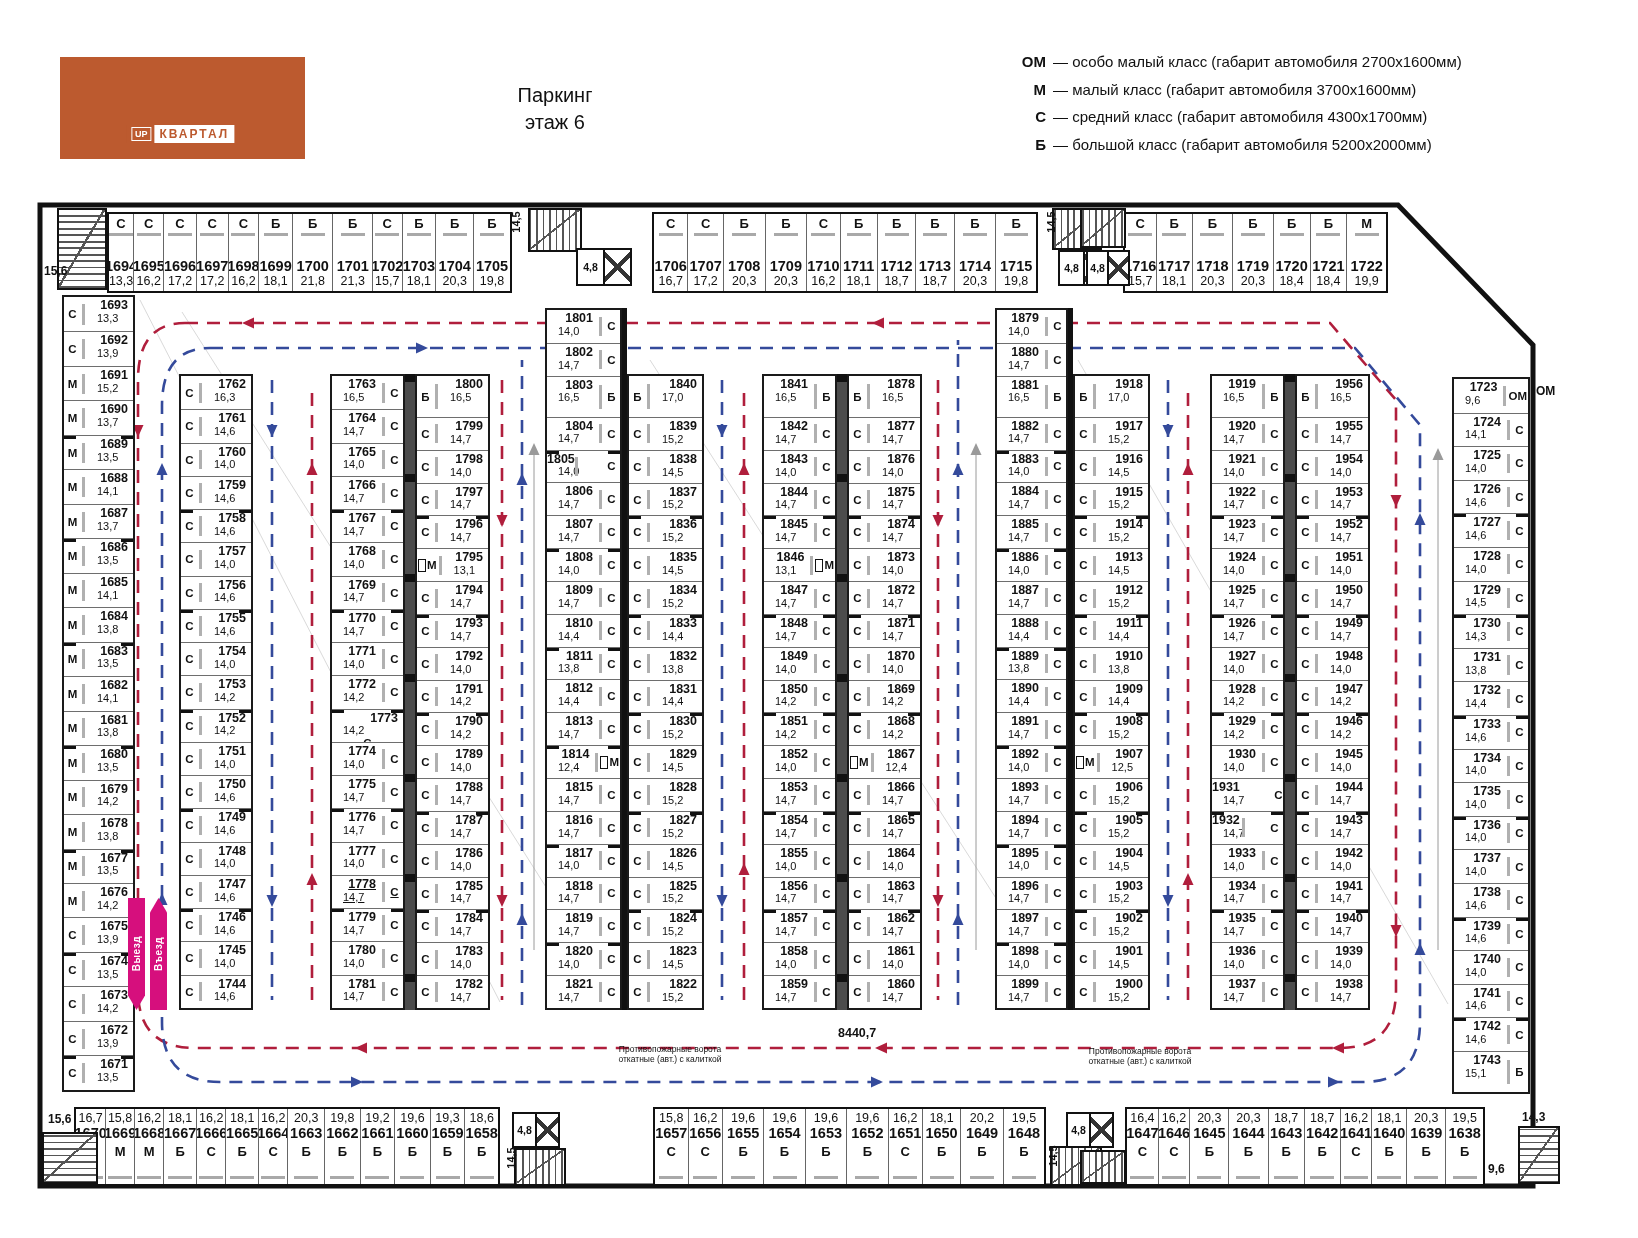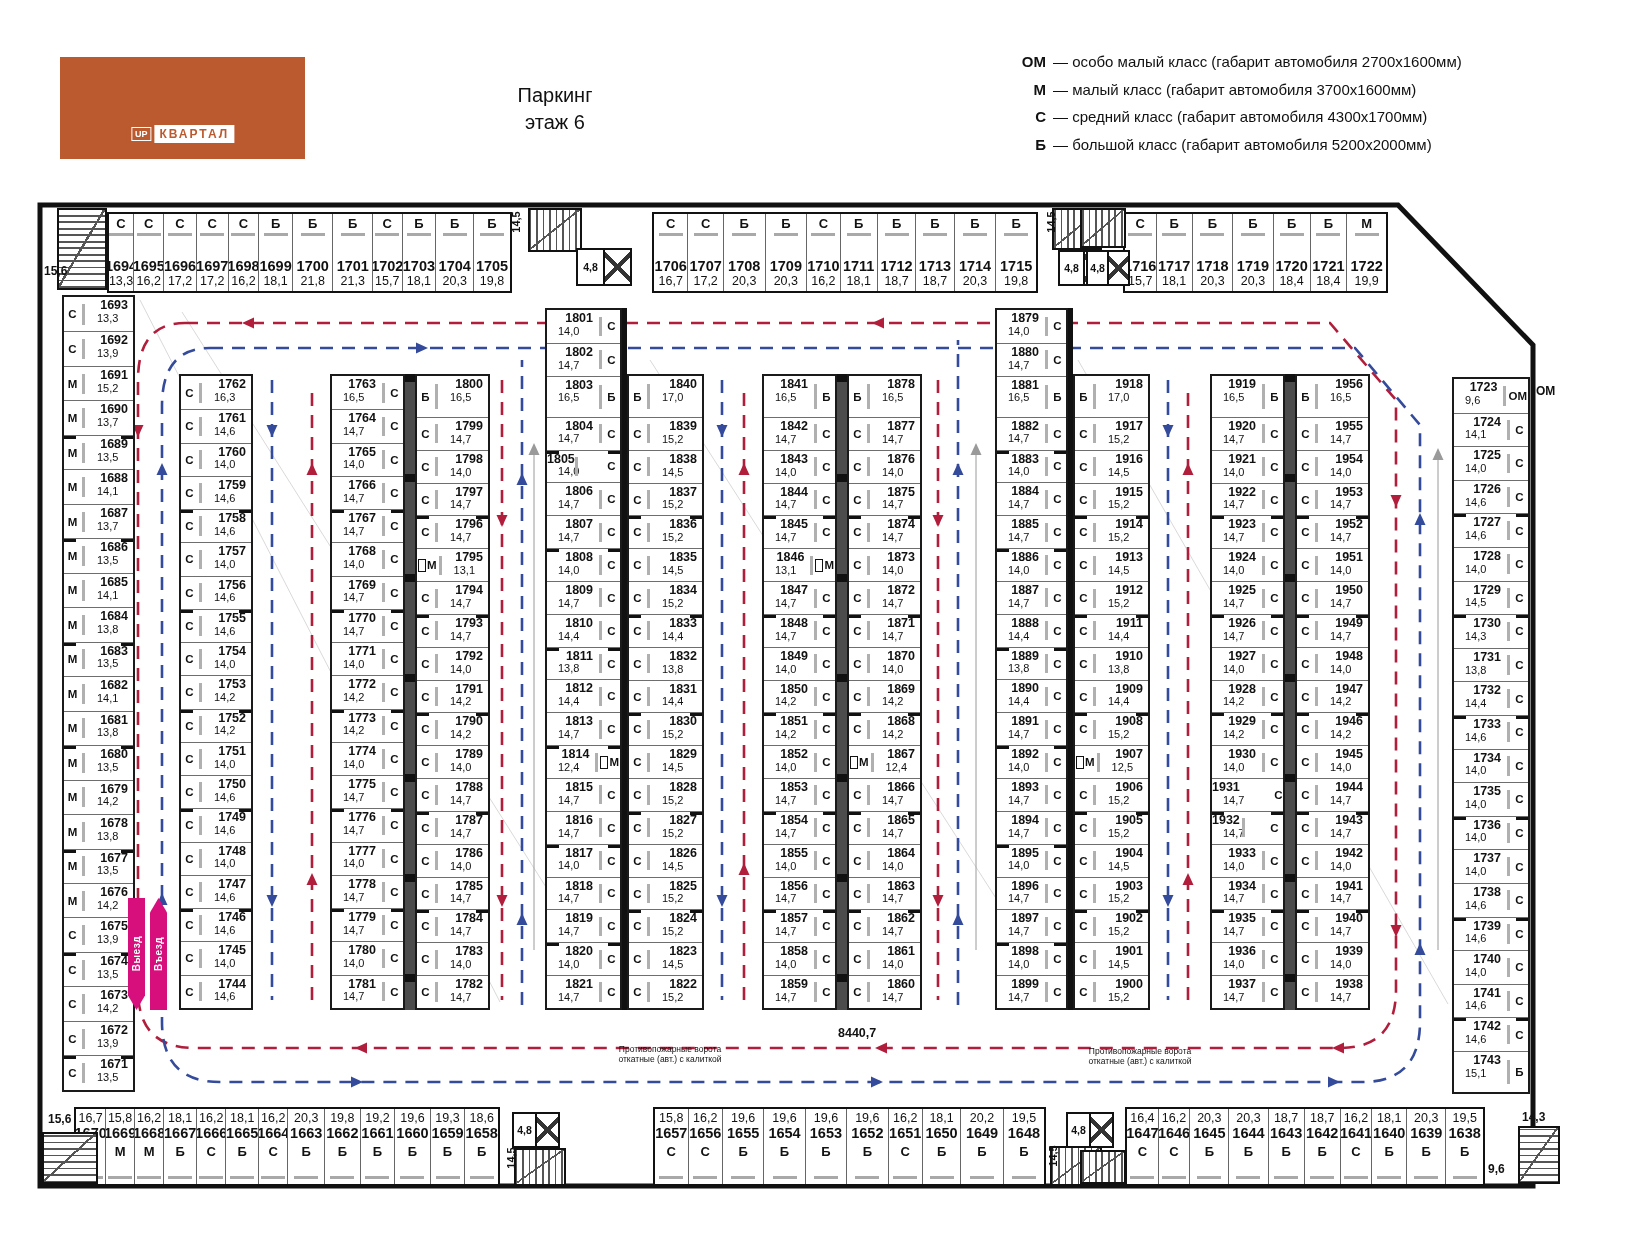--- a/index.html
+++ b/index.html
@@ -565,21 +565,21 @@
           <span class="cl">С</span>
         </div>
         <div class="vcell" style="height: 33.2632px;">
           <div class="nb">
             <div class="nn">1772</div>
             <div class="ns">14,2</div>
           </div>
           <span class="tick"></span>
           <span class="cl">С</span>
         </div>
-        <div class="vcell pil" style="height: 33.2632px;">
+        <div class="vcell pil" style="height: 33.2632px; flex-direction: column;">
           <div class="nb">
             <div class="nn">1773</div>
             <div class="ns">14,2</div>
           </div>
           <span class="tick"></span>
           <span class="cl">С</span>
         </div>
         <div class="vcell" style="height: 33.2632px;">
           <div class="nb">
             <div class="nn">1774</div>
@@ -605,21 +605,21 @@
           <span class="cl">С</span>
         </div>
         <div class="vcell" style="height: 33.2632px;">
           <div class="nb">
             <div class="nn">1777</div>
             <div class="ns">14,0</div>
           </div>
           <span class="tick"></span>
           <span class="cl">С</span>
         </div>
-        <div class="vcell" style="height: 33.2632px;">
+        <div class="vcell" style="height: 33.2632px; text-decoration: underline;">
           <div class="nb">
             <div class="nn">1778</div>
             <div class="ns">14,7</div>
           </div>
           <span class="tick"></span>
           <span class="cl">С</span>
         </div>
         <div class="vcell pil" style="height: 33.2632px;">
           <div class="nb">
             <div class="nn">1779</div>

